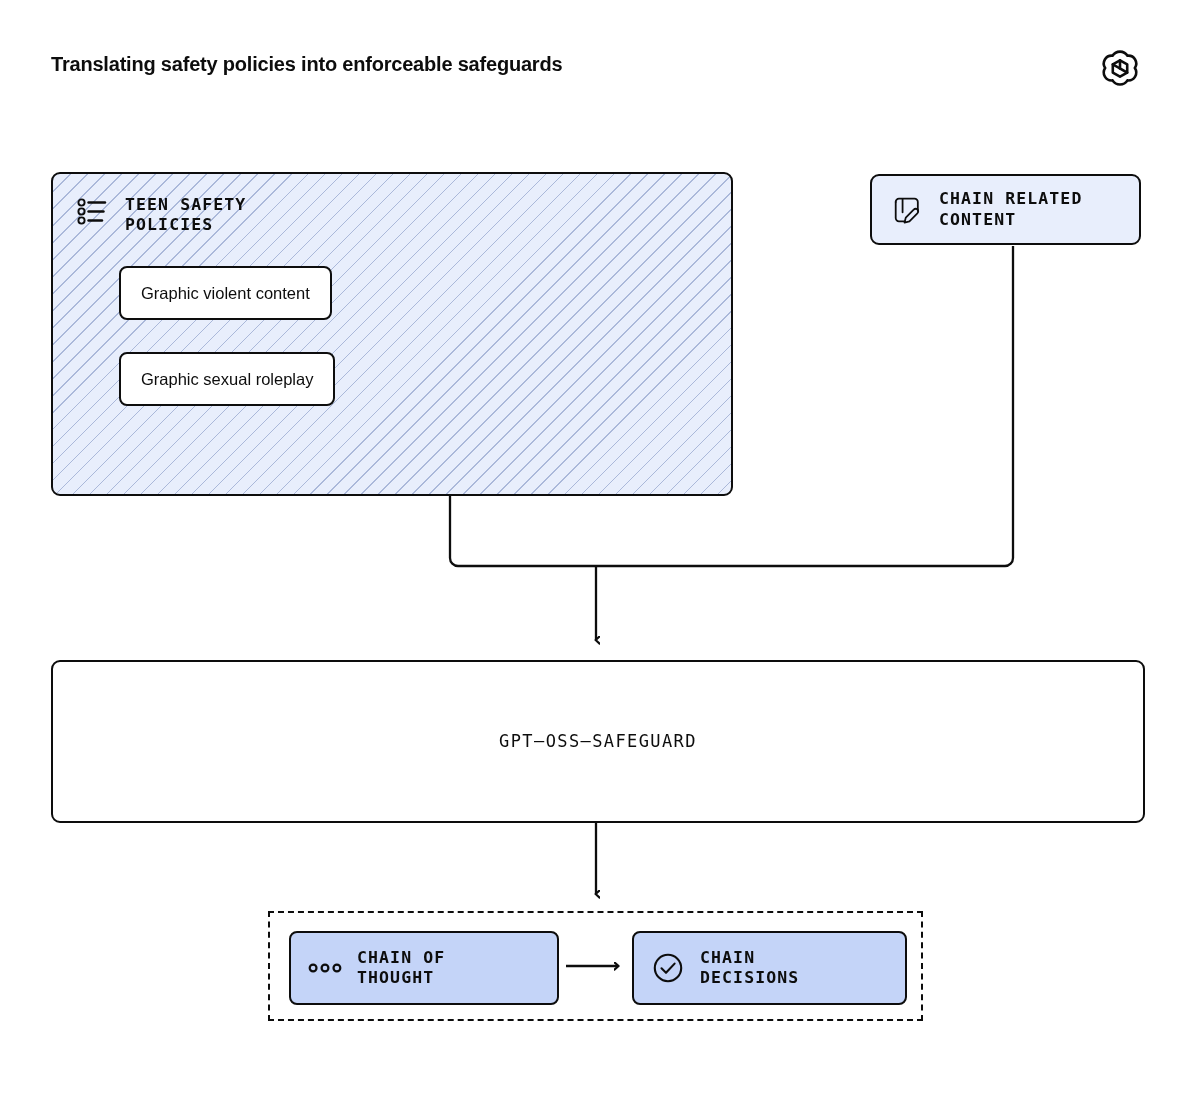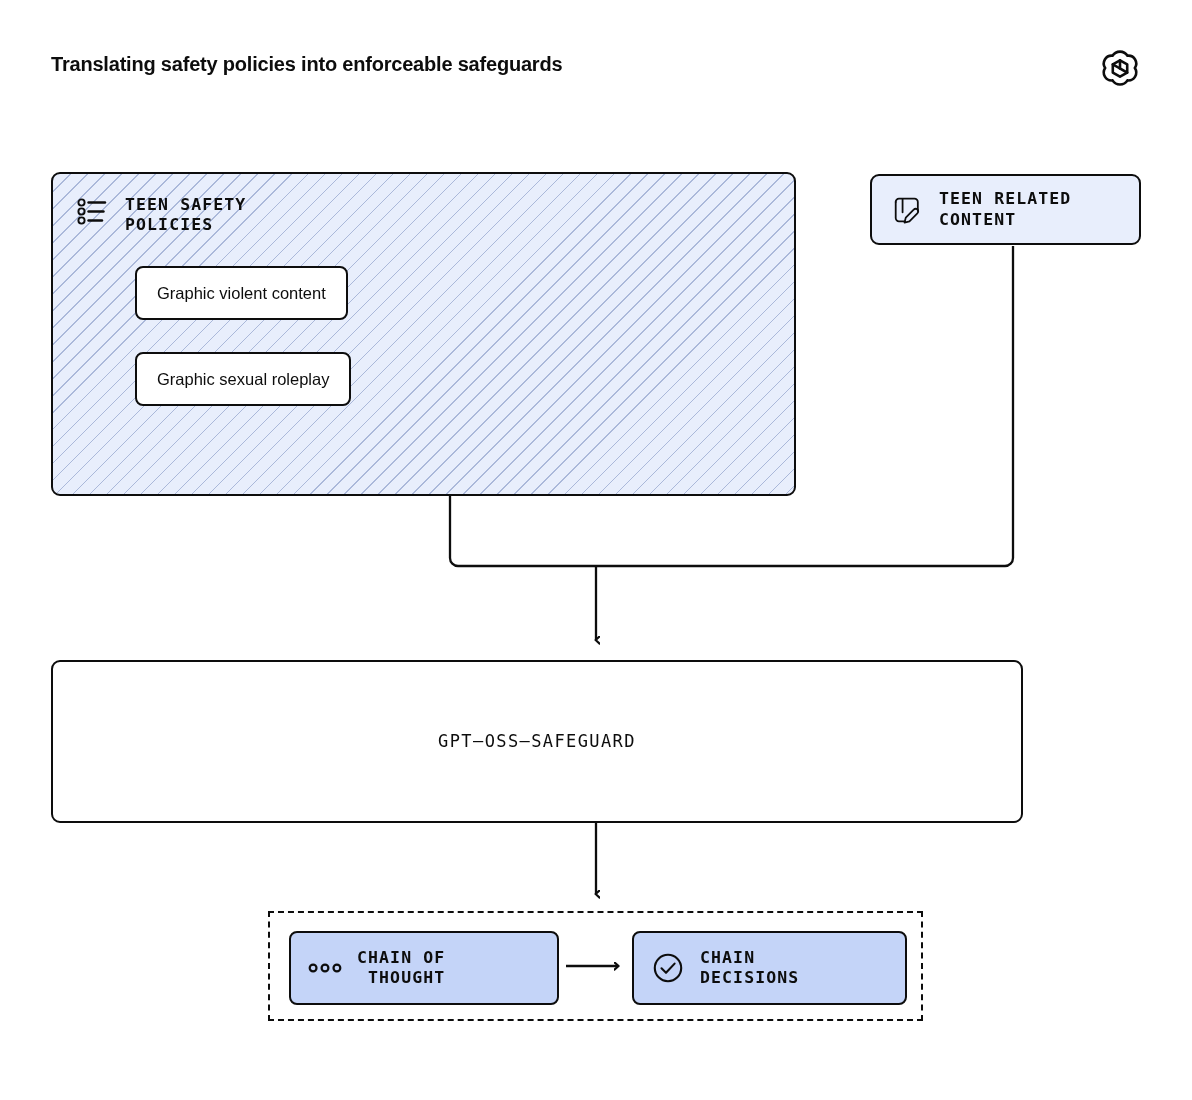--- a/index.html
+++ b/index.html
@@ -33,21 +33,21 @@
     top: 47px;
     width: 46px;
     height: 46px;
   }
 
   
   #policies-panel {
     position: absolute;
     left: 51px;
     top: 172px;
-    width: 745px;
+    width: 682px;
     height: 324px;
     box-sizing: border-box;
     border: 2px solid #0d0d0d;
     border-radius: 9px;
     background-color: #e8eefc;
     background-image: repeating-linear-gradient(
         135deg,
         rgba(120,140,190,0.55) 0px,
         rgba(120,140,190,0.55) 1px,
         rgba(232,238,252,0) 1px,
@@ -65,21 +65,21 @@
   .mono-label {
     font-family: "DejaVu Sans Mono", "Liberation Mono", monospace;
     font-size: 16.5px;
     font-weight: 700;
     letter-spacing: 1.1px;
     line-height: 1.22;
     white-space: pre-line;
   }
   #policies-cards {
     position: absolute;
-    left: 82px;
+    left: 66px;
     top: 92px;
     width: 660px;
   }
   .card-row {
     display: flex;
     gap: 20px;
     margin-bottom: 16px;
   }
   .policy-card {
     box-sizing: border-box;
@@ -110,21 +110,21 @@
     align-items: center;
     padding-left: 19px;
     gap: 16px;
   }
 
   
   #safeguard-box {
     position: absolute;
     left: 51px;
     top: 660px;
-    width: 972px;
+    width: 1094px;
     height: 163px;
     box-sizing: border-box;
     border: 2px solid #0d0d0d;
     border-radius: 9px;
     background: #ffffff;
     display: flex;
     align-items: center;
     justify-content: center;
   }
   #safeguard-box .mono-label {
@@ -150,21 +150,21 @@
     height: 74px;
     box-sizing: border-box;
     border: 2px solid #0d0d0d;
     border-radius: 8px;
     background: #c4d4f8;
     display: flex;
     align-items: center;
     gap: 15px;
     padding-left: 17px;
   }
-  #chain-of-thought-card { left: 19px;  width: 270px; text-align: right; }
+  #chain-of-thought-card { left: 19px;  width: 270px; }
   #policy-decisions-card  { left: 362px; width: 275px; }
   .output-card .mono-label { font-weight: 700; font-size: 16.5px; }
 
   
   #connectors {
     position: absolute;
     left: 0; top: 0;
     width: 1192px;
     height: 1100px;
     pointer-events: none;
@@ -217,21 +217,21 @@
 
 <div id="teen-content-box">
   <span>
     <svg class="icon-svg" viewBox="0 0 34 34" width="32" height="32">
       <path d="M5 8.5 a3.5 3.5 0 0 1 3.5 -3.5 H25 a3.5 3.5 0 0 1 3.5 3.5 V18" fill="none" stroke="#0d0d0d" stroke-width="1.9" stroke-linecap="round"></path>
       <path d="M5 8.5 V25.5 a3.5 3.5 0 0 0 3.5 3.5 H14" fill="none" stroke="#0d0d0d" stroke-width="1.9" stroke-linecap="round"></path>
       <line x1="12.3" y1="5.4" x2="12.3" y2="19.5" stroke="#0d0d0d" stroke-width="1.9" stroke-linecap="round"></line>
       <path d="M28 16.2 a3.1 3.1 0 0 1 0 4.4 l-8.4 8.4 -5.2 1.3 1.3 -5.2 8.4 -8.4 a3.1 3.1 0 0 1 3.9 -0.5 z" fill="none" stroke="#0d0d0d" stroke-width="1.9" stroke-linejoin="round"></path>
     </svg>
   </span>
-  <span class="mono-label">TEEN RELATED
+  <span class="mono-label">CHAIN RELATED
 CONTENT</span>
 </div>
 
 <div id="safeguard-box">
   <span class="mono-label">GPT–OSS–SAFEGUARD</span>
 </div>
 
 <div id="output-group">
   <div class="output-card" id="chain-of-thought-card">
     <span>

